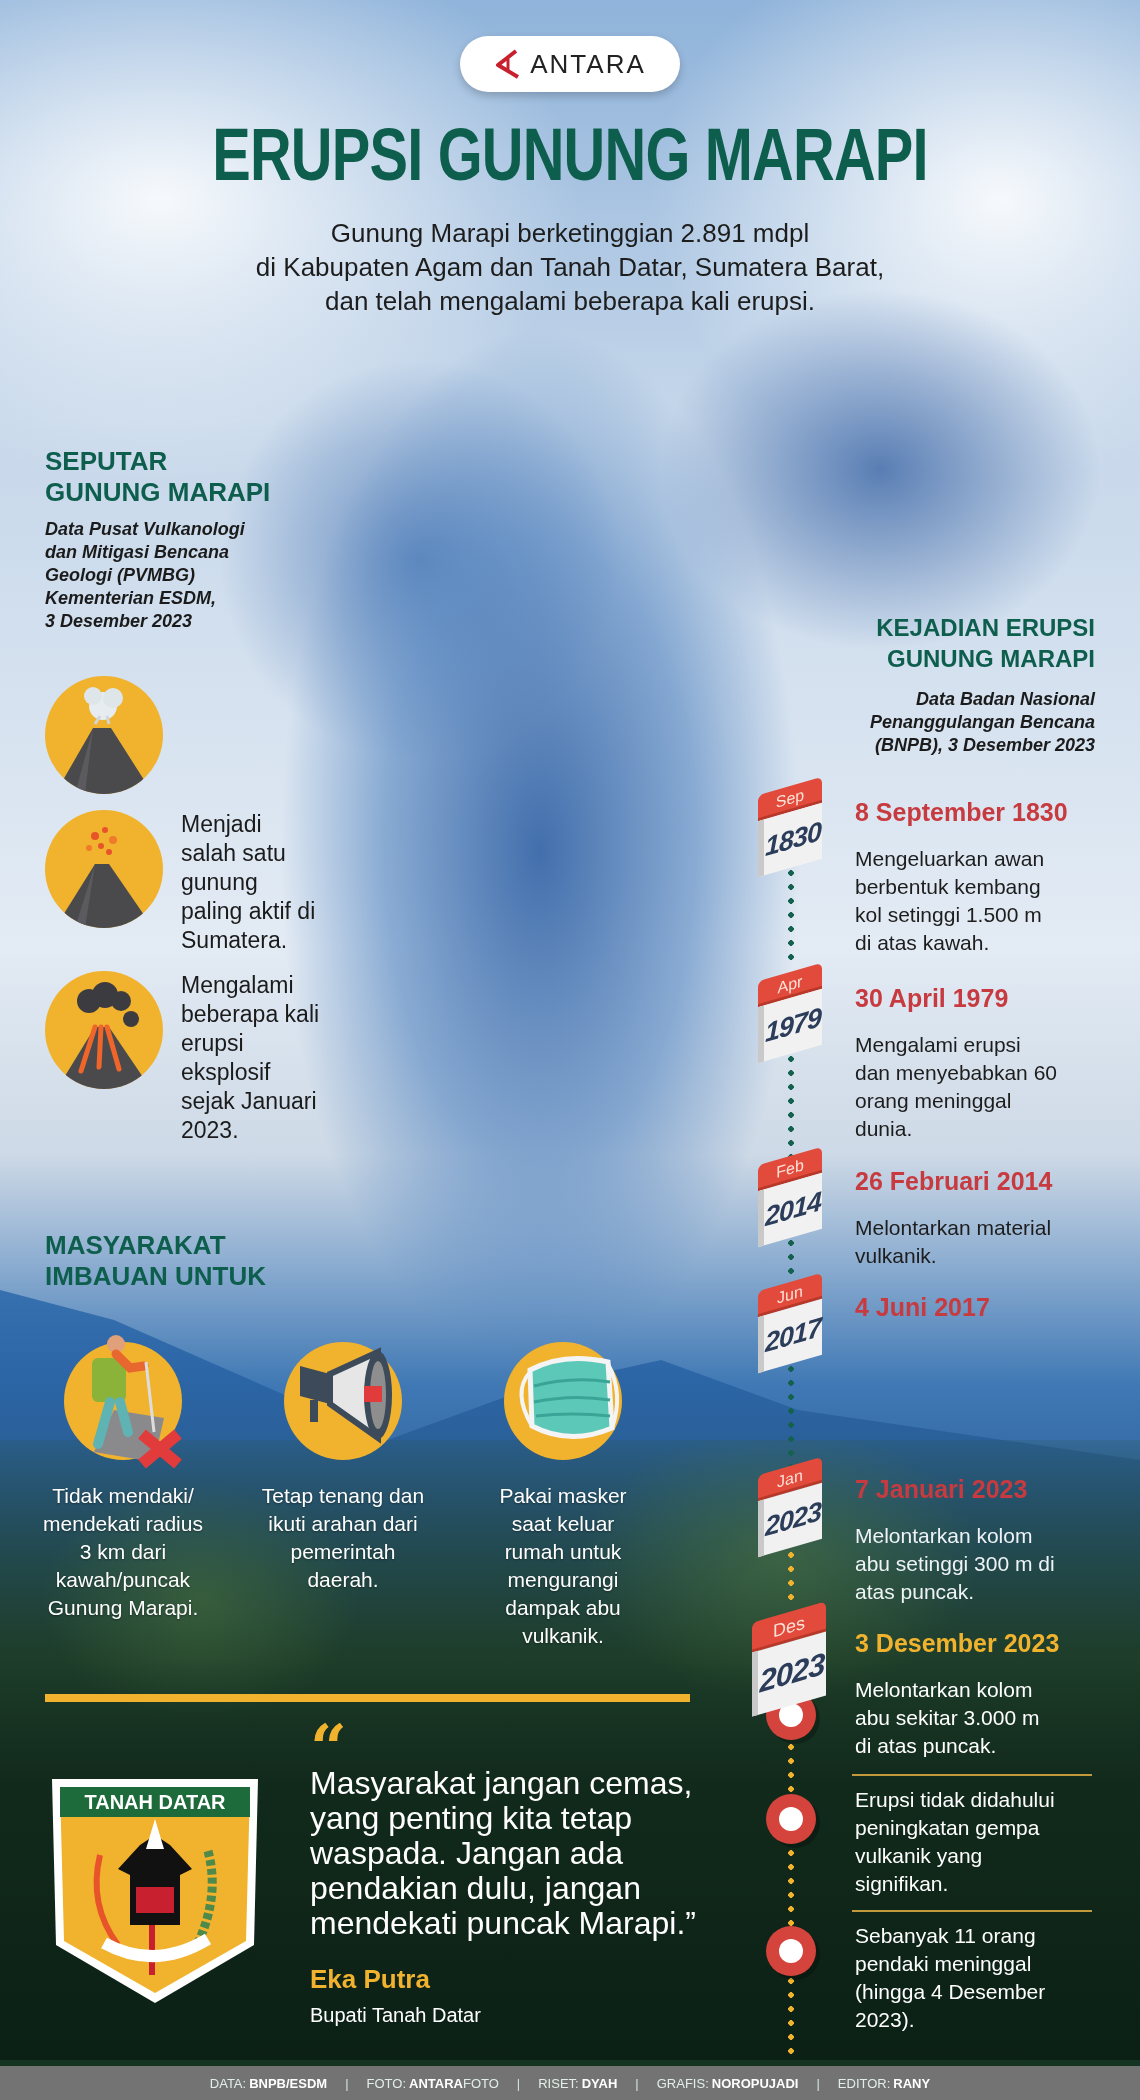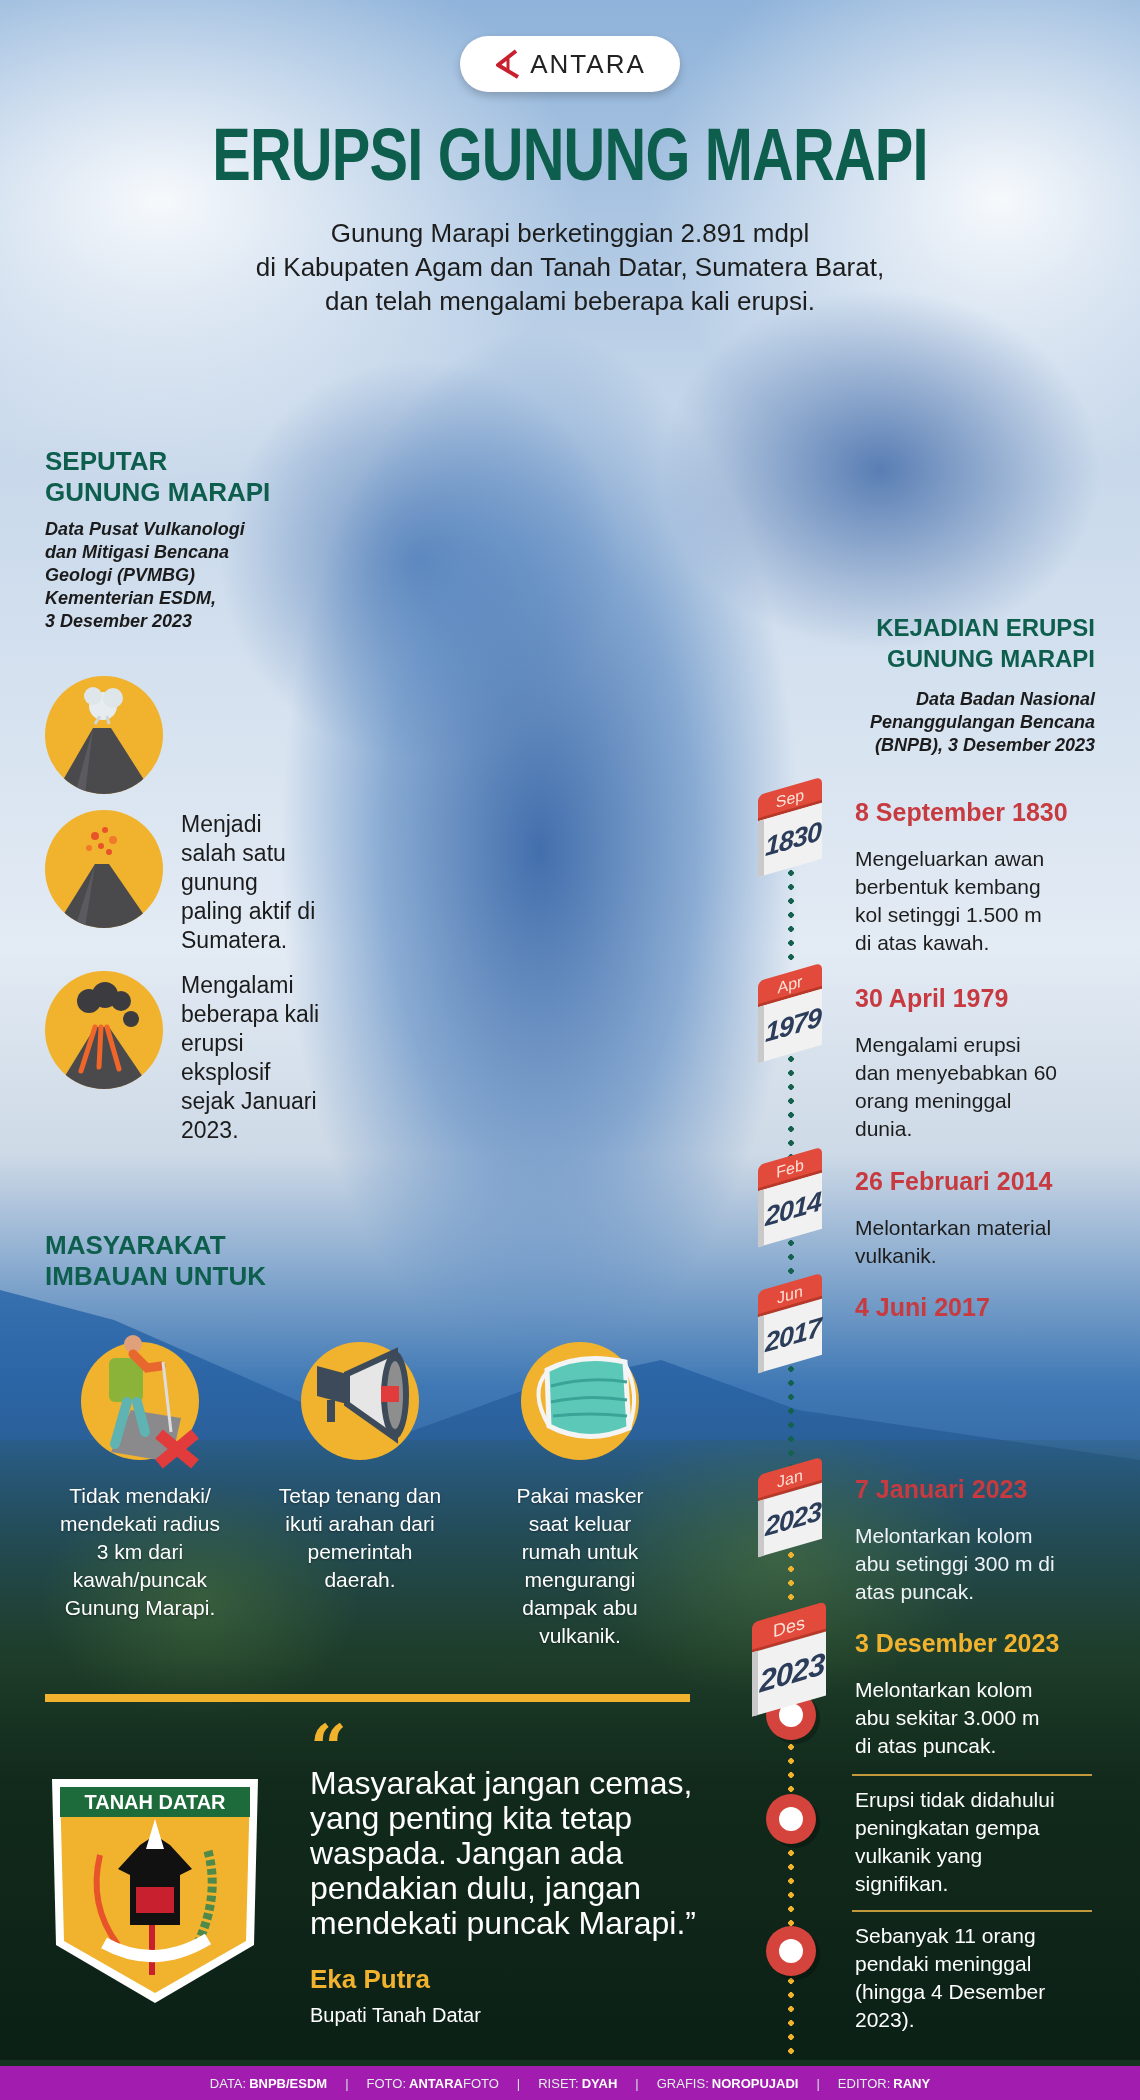--- a/index.html
+++ b/index.html
@@ -75,21 +75,21 @@
   .fact { display: flex; gap: 18px; margin-bottom: 16px; }
   .fact-icon {
     width: 118px; height: 118px; border-radius: 50%; background: #f1b22e;
     flex: 0 0 118px; position: relative; overflow: hidden;
   }
   .fact-icon svg { position: absolute; left: 0; top: 0; width: 118px; height: 118px; }
   .fact-text { font-size: 23px; line-height: 29px; color: #1b1b1b; padding-top: 0; }
 
   
   .imbauan-h { position: absolute; left: 45px; top: 1230px; width: 340px; }
-  .advice { position: absolute; left: 35px; top: 1330px; width: 650px; display: flex; justify-content: space-between; }
+  .advice { position: absolute; left: 18px; top: 1330px; width: 650px; display: flex; justify-content: space-between; }
   .adv { width: 210px; text-align: center; }
   .adv-icon {
     width: 118px; height: 118px; border-radius: 50%; background: #f1b22e;
     margin: 12px auto 22px auto; position: relative;
   }
   .adv-icon svg { position: absolute; left: -10px; top: -20px; width: 140px; height: 150px; }
   .adv-text { font-size: 21px; line-height: 28px; color: #ffffff; text-shadow: 0 1px 2px rgba(0,0,0,0.4); }
 
   
   .gold-bar { position: absolute; left: 45px; top: 1694px; width: 645px; height: 8px; background: #f1b22e; }
@@ -139,21 +139,21 @@
 
   .ring { position: absolute; left: 766px; width: 50px; height: 50px; border-radius: 50%; background: #d4443c;
           box-shadow: 4px 4px 0 rgba(0,0,0,0.25); }
   .ring::after { content: ""; position: absolute; left: 13px; top: 13px; width: 24px; height: 24px; border-radius: 50%; background: #fff; }
   .sub-line { position: absolute; left: 852px; width: 240px; height: 2px; background: #c29a3c; }
   .sub-text { position: absolute; left: 855px; width: 260px; font-size: 21px; line-height: 28px; color: #fff; }
 
   
   .footer {
     position: absolute; left: 0; top: 2066px; width: 1140px; height: 34px;
-    background: #a21caf; display: flex; justify-content: center; align-items: center;
+    background: #737373; display: flex; justify-content: center; align-items: center;
     font-size: 13px; color: #e2efe9;
   }
   .footer .cr { display: flex; align-items: center; }
   .footer .lbl { font-weight: 400; }
   .footer .val { font-weight: 700; color: #fff; margin-left: 3px; }
   .footer .sep { margin: 0 18px; color: #cfe3dc; }
 </style>
 </head>
 <body>
 

